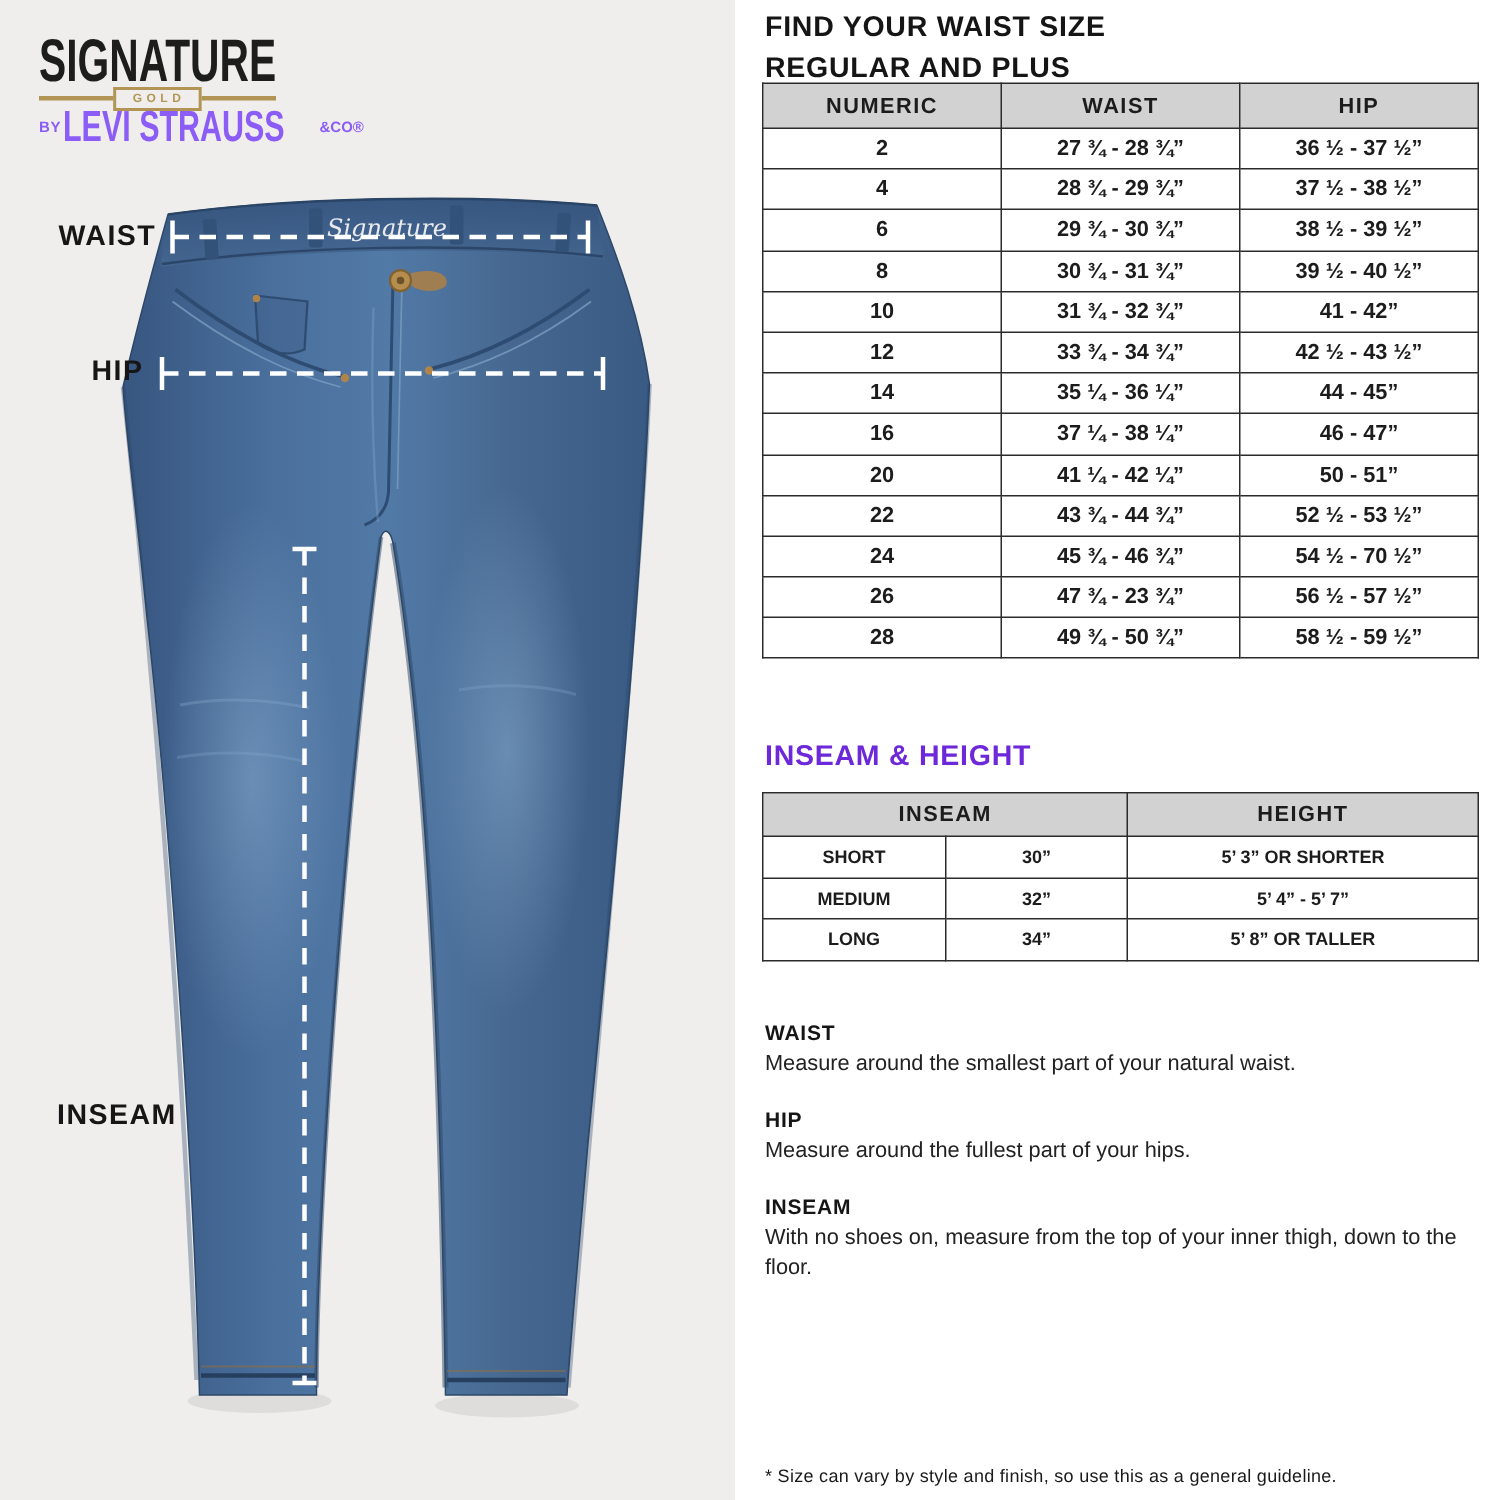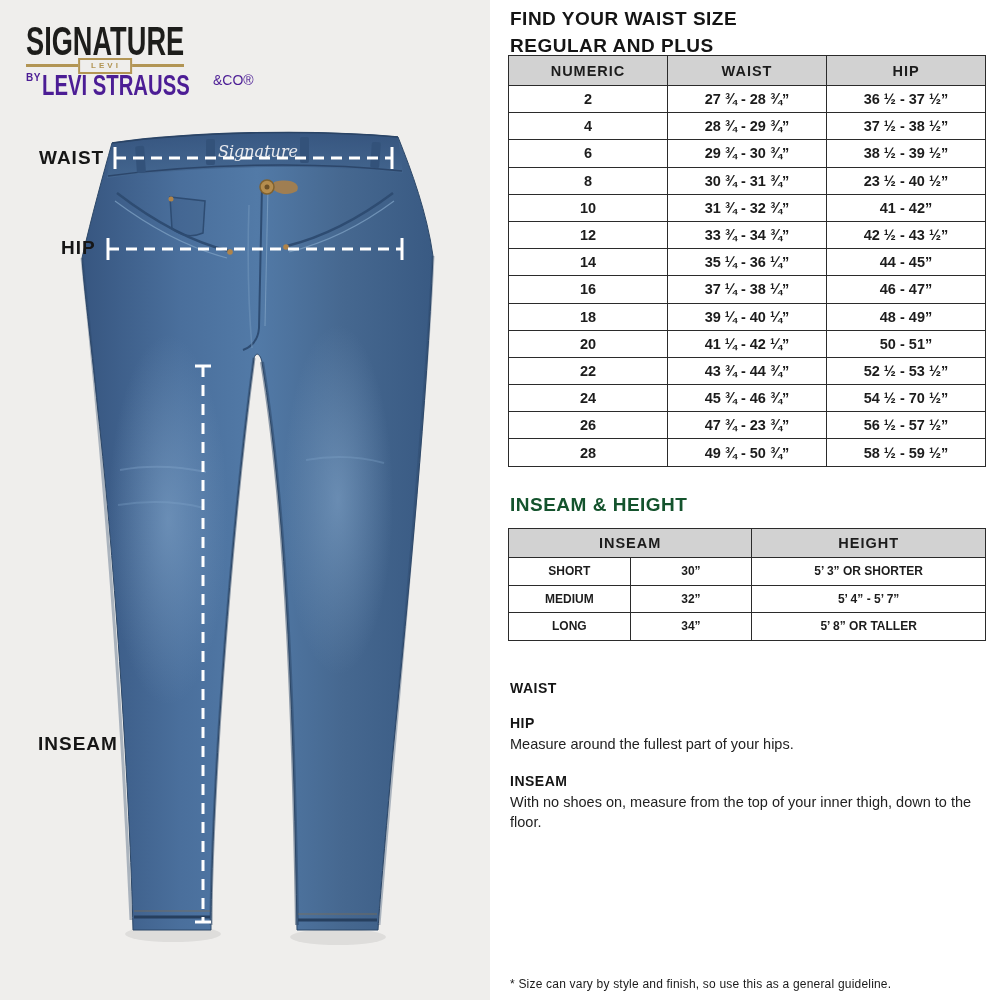--- a/index.html
+++ b/index.html
@@ -11,45 +11,45 @@
   .left-panel { position:absolute; left:0; top:0; width:490px; height:1000px; background:#efeeec; }
   .jeans-svg { position:absolute; left:0; top:0; width:490px; height:1000px; }
 
   .brand-logo { position:absolute; left:26px; top:22px; width:162px; }
   .brand-name { font-weight:bold; font-size:40px; letter-spacing:0px; color:#1d1d1b;
                 transform:scaleX(0.68); transform-origin:left center; white-space:nowrap; line-height:38px; }
   .brand-rule { position:relative; height:3px; background:#b29554; margin:4px 0 5px 0; width:158px; }
   .gold-badge { position:absolute; left:50%; top:50%; transform:translate(-50%,-50%);
                 background:#efeeec; border:2px solid #b29554; color:#b29554;
                 font-size:8px; font-weight:bold; letter-spacing:3px; padding:1px 9px 1px 11px; line-height:10px; }
-  .brand-line2 { display:flex; align-items:flex-start; white-space:nowrap; color:#4c1d95; }
+  .brand-line2 { display:flex; align-items:center; white-space:nowrap; color:#8b5cf6; }
   .brand-by { font-size:10px; font-weight:bold; letter-spacing:0.5px; margin-right:1px; }
   .brand-maker { font-size:29px; font-weight:bold; line-height:26px; transform:scaleX(0.70);
                  transform-origin:left center; letter-spacing:0px; }
-  .brand-suffix { font-size:14px; font-weight:normal; margin-left:-40px; }
+  .brand-suffix { font-size:10px; font-weight:bold; margin-left:-40px; }
 
   .measure-label { position:absolute; font-weight:bold; color:#161616; font-size:19px; letter-spacing:1px; }
   .label-waist { left:39px; top:147px; }
   .label-hip { left:61px; top:237px; }
   .label-inseam { left:38px; top:733px; }
 
   
   .right-panel { position:absolute; left:490px; top:0; width:509px; height:780px; background:#ffffff; }
   .rp-title { position:absolute; left:20px; top:5px; color:#151515; font-weight:bold;
               font-size:19px; line-height:27px; letter-spacing:0.5px; }
 
   table { border-collapse:collapse; table-layout:fixed;padding-left:12px; }
   .size-table { position:absolute; left:18px; top:55px; width:478px; }
   .size-table th, .size-table td { border:1.5px solid #2b2b2b; text-align:center; vertical-align:middle;
               color:#1c1c1c; }
   .size-table th { background:#d2d2d2; height:30px; font-size:14.5px; letter-spacing:1px; }
   .size-table td { height:27.2px; font-size:14.5px; font-weight:bold; }
   .size-table col { width:33.33%; }
 
-  .rp-subtitle { position:absolute; left:20px; top:494px; color:#14532d; font-weight:bold;
+  .rp-subtitle { position:absolute; left:20px; top:494px; color:#6d28d9; font-weight:bold;
                  font-size:19px; letter-spacing:0.5px; }
   .inseam-table { position:absolute; left:18px; top:528px; width:478px; }
   .inseam-table th, .inseam-table td { border:1.5px solid #2b2b2b; text-align:center; vertical-align:middle; color:#1c1c1c; }
   .inseam-table th { background:#d2d2d2; height:29px; font-size:14.5px; letter-spacing:1px; }
   .inseam-table td { height:27.5px; font-size:12px; font-weight:bold; }
 
   .definitions { position:absolute; left:20px; top:680px; width:474px; }
   .def-block { margin-bottom:19px; }
   .def-term { font-size:14px; font-weight:bold; letter-spacing:0.5px; color:#151515; margin-bottom:3px; }
   .def-text { font-size:14.5px; color:#222; line-height:20px; }
@@ -160,21 +160,21 @@
       <g stroke="#ffffff" stroke-width="3">
         <path d="M 203 366 V 922" stroke-dasharray="11 8"></path>
         <path d="M 195 366 H 211"></path>
         <path d="M 195 922 H 211"></path>
       </g>
     </svg>
 
     <div class="brand-logo">
       <div class="brand-name">SIGNATURE</div>
       <div class="brand-rule">
-        <span class="gold-badge">LEVI</span>
+        <span class="gold-badge">GOLD</span>
       </div>
       <div class="brand-line2">
         <span class="brand-by">BY</span>
         <span class="brand-maker">LEVI STRAUSS</span>
         <span class="brand-suffix">&amp;CO®</span>
       </div>
     </div>
 
     <div class="measure-label label-waist">WAIST</div>
     <div class="measure-label label-hip">HIP</div>
@@ -213,46 +213,41 @@
             <td>37 ½ - 38 ½”</td>
           </tr>
         <tr>
             <td>6</td>
             <td>29 ¾ - 30 ¾”</td>
             <td>38 ½ - 39 ½”</td>
           </tr>
         <tr>
             <td>8</td>
             <td>30 ¾ - 31 ¾”</td>
-            <td>23 ½ - 40 ½”</td>
+            <td>39 ½ - 40 ½”</td>
           </tr>
         <tr>
             <td>10</td>
             <td>31 ¾ - 32 ¾”</td>
             <td>41 - 42”</td>
           </tr>
         <tr>
             <td>12</td>
             <td>33 ¾ - 34 ¾”</td>
             <td>42 ½ - 43 ½”</td>
           </tr>
         <tr>
             <td>14</td>
             <td>35 ¼ - 36 ¼”</td>
             <td>44 - 45”</td>
           </tr>
         <tr>
             <td>16</td>
             <td>37 ¼ - 38 ¼”</td>
             <td>46 - 47”</td>
-          </tr>
-        <tr>
-            <td>18</td>
-            <td>39 ¼ - 40 ¼”</td>
-            <td>48 - 49”</td>
           </tr>
         <tr>
             <td>20</td>
             <td>41 ¼ - 42 ¼”</td>
             <td>50 - 51”</td>
           </tr>
         <tr>
             <td>22</td>
             <td>43 ¾ - 44 ¾”</td>
             <td>52 ½ - 53 ½”</td>
@@ -304,20 +299,21 @@
             <td>LONG</td>
             <td>34”</td>
             <td>5’ 8” OR TALLER</td>
           </tr>
       </tbody>
     </table>
 
     <div class="definitions">
       <div class="def-block">
         <div class="def-term">WAIST</div>
+        <div class="def-text">Measure around the smallest part of your natural waist.</div>
       </div>
       <div class="def-block">
         <div class="def-term">HIP</div>
         <div class="def-text">Measure around the fullest part of your hips.</div>
       </div>
       <div class="def-block">
         <div class="def-term">INSEAM</div>
         <div class="def-text">With no shoes on, measure from the top of your inner thigh, down to the floor.</div>
       </div>
     </div>

